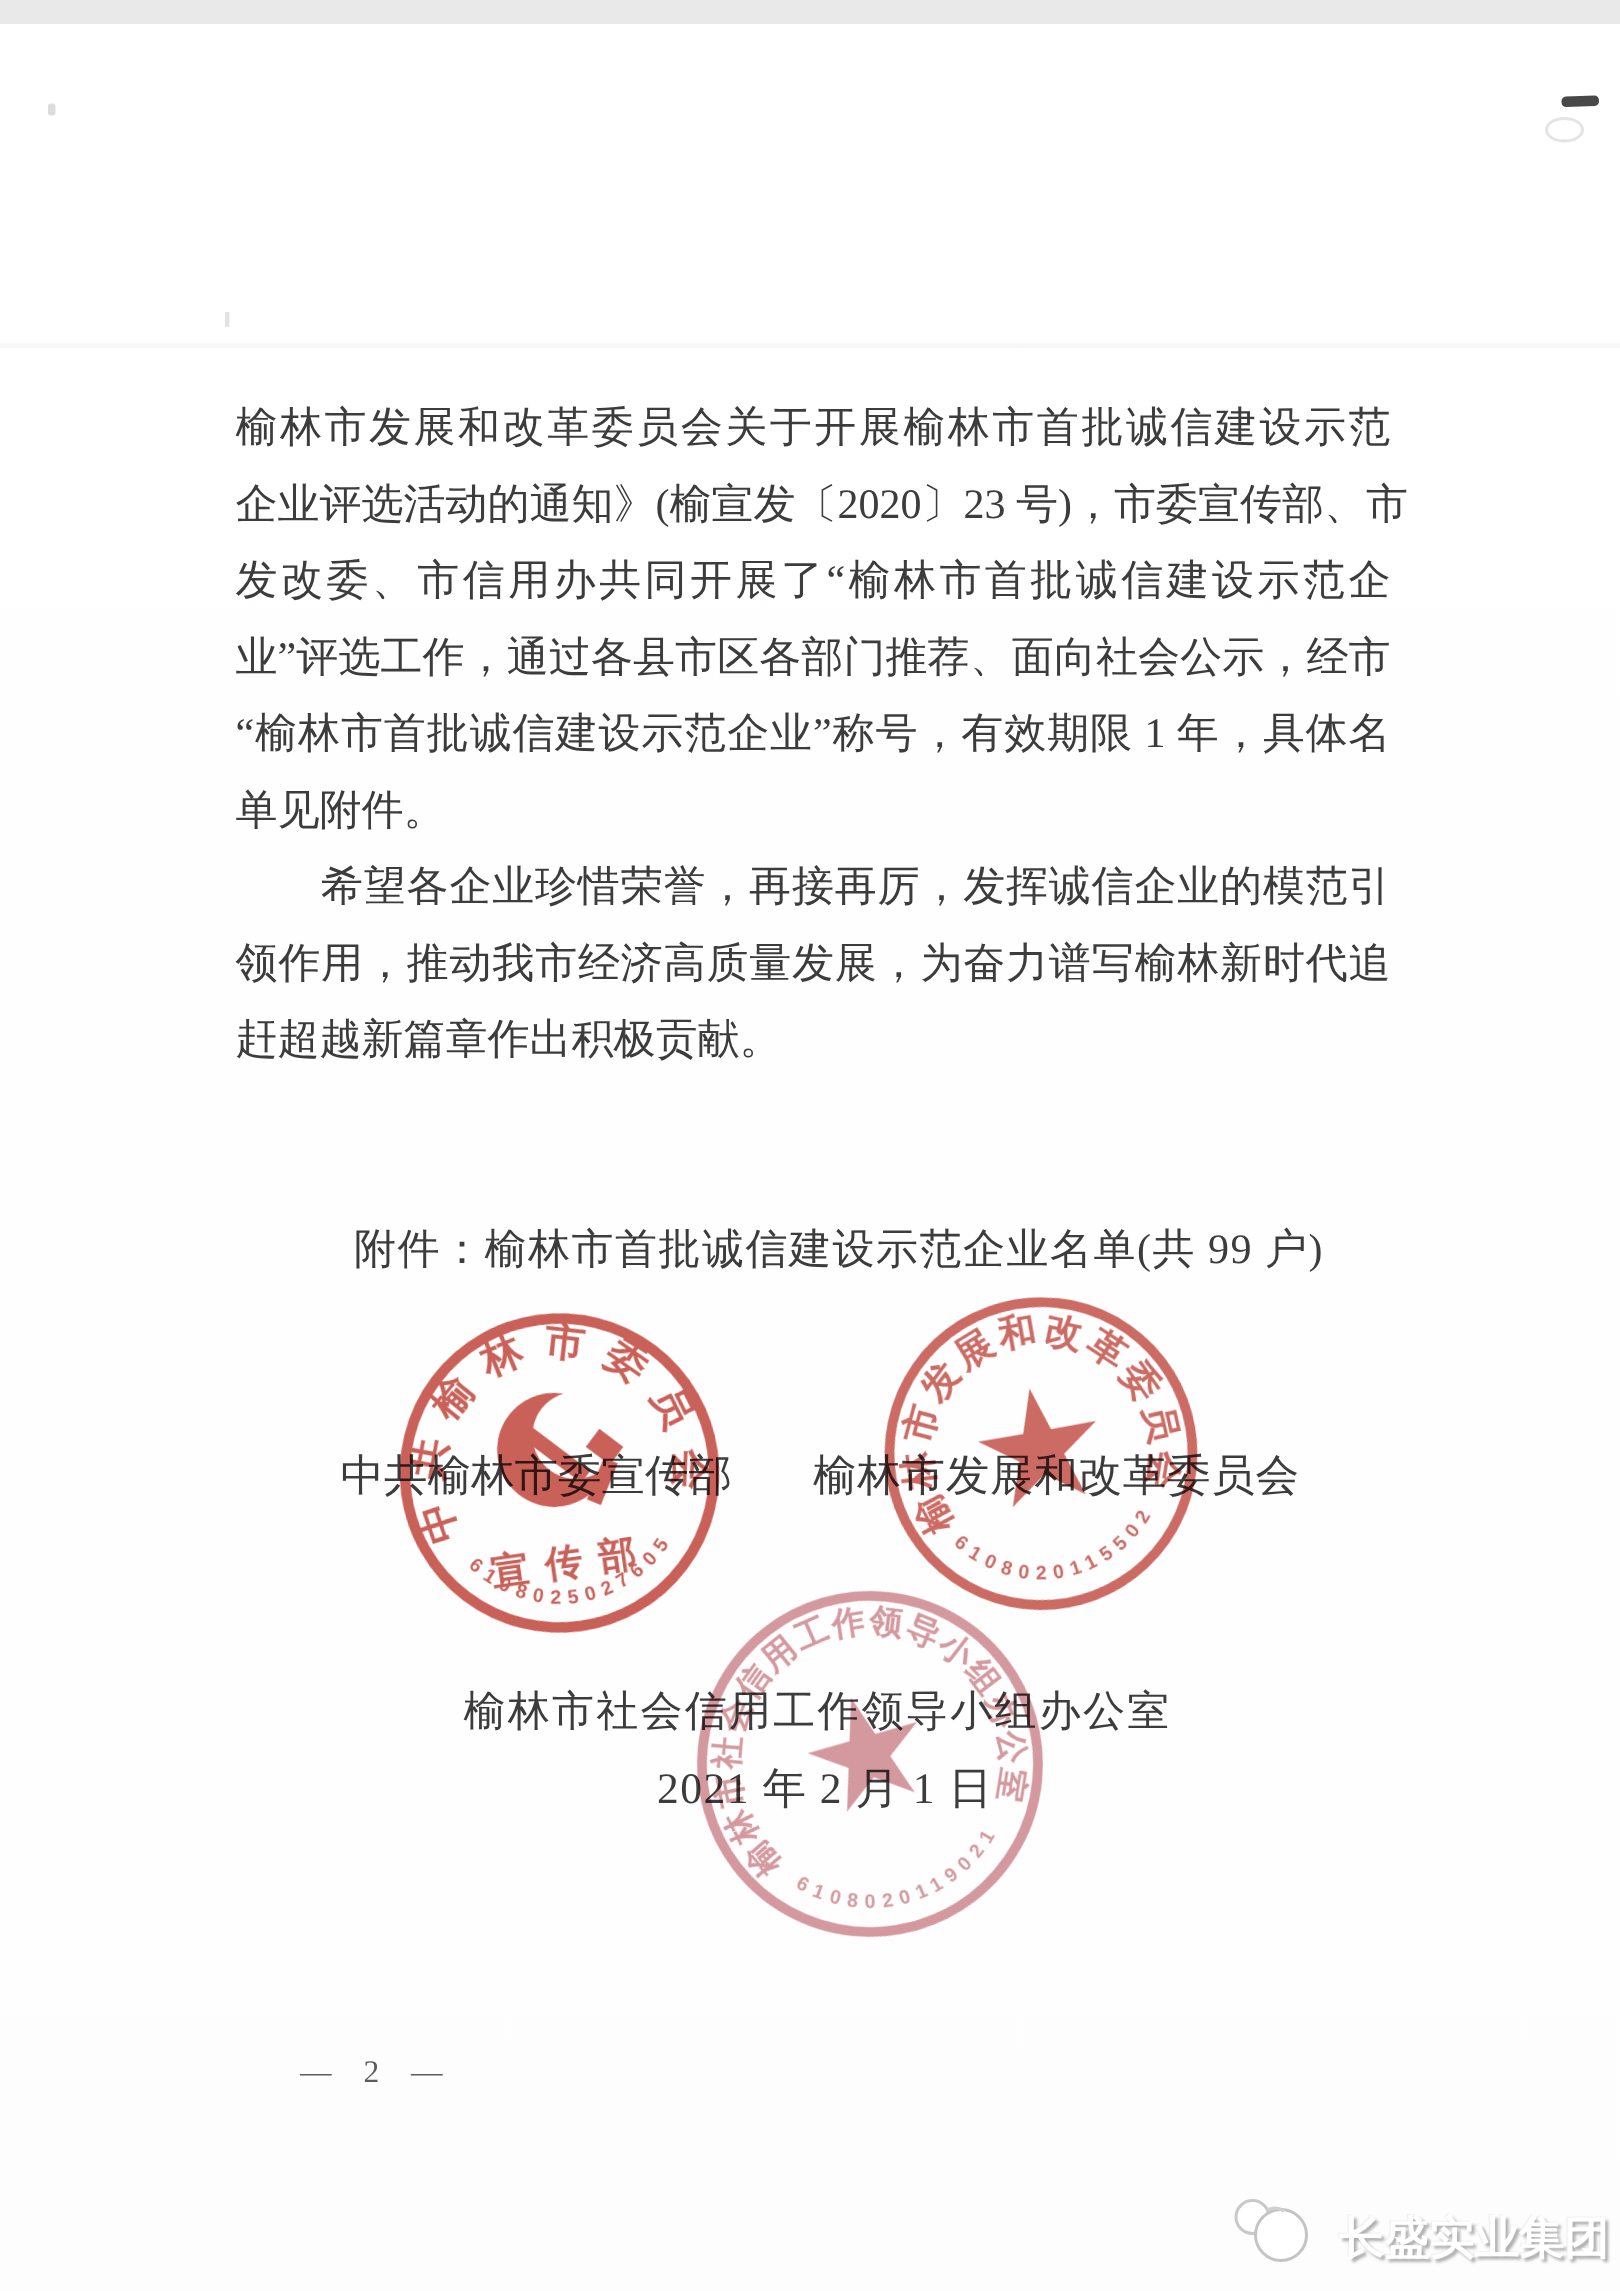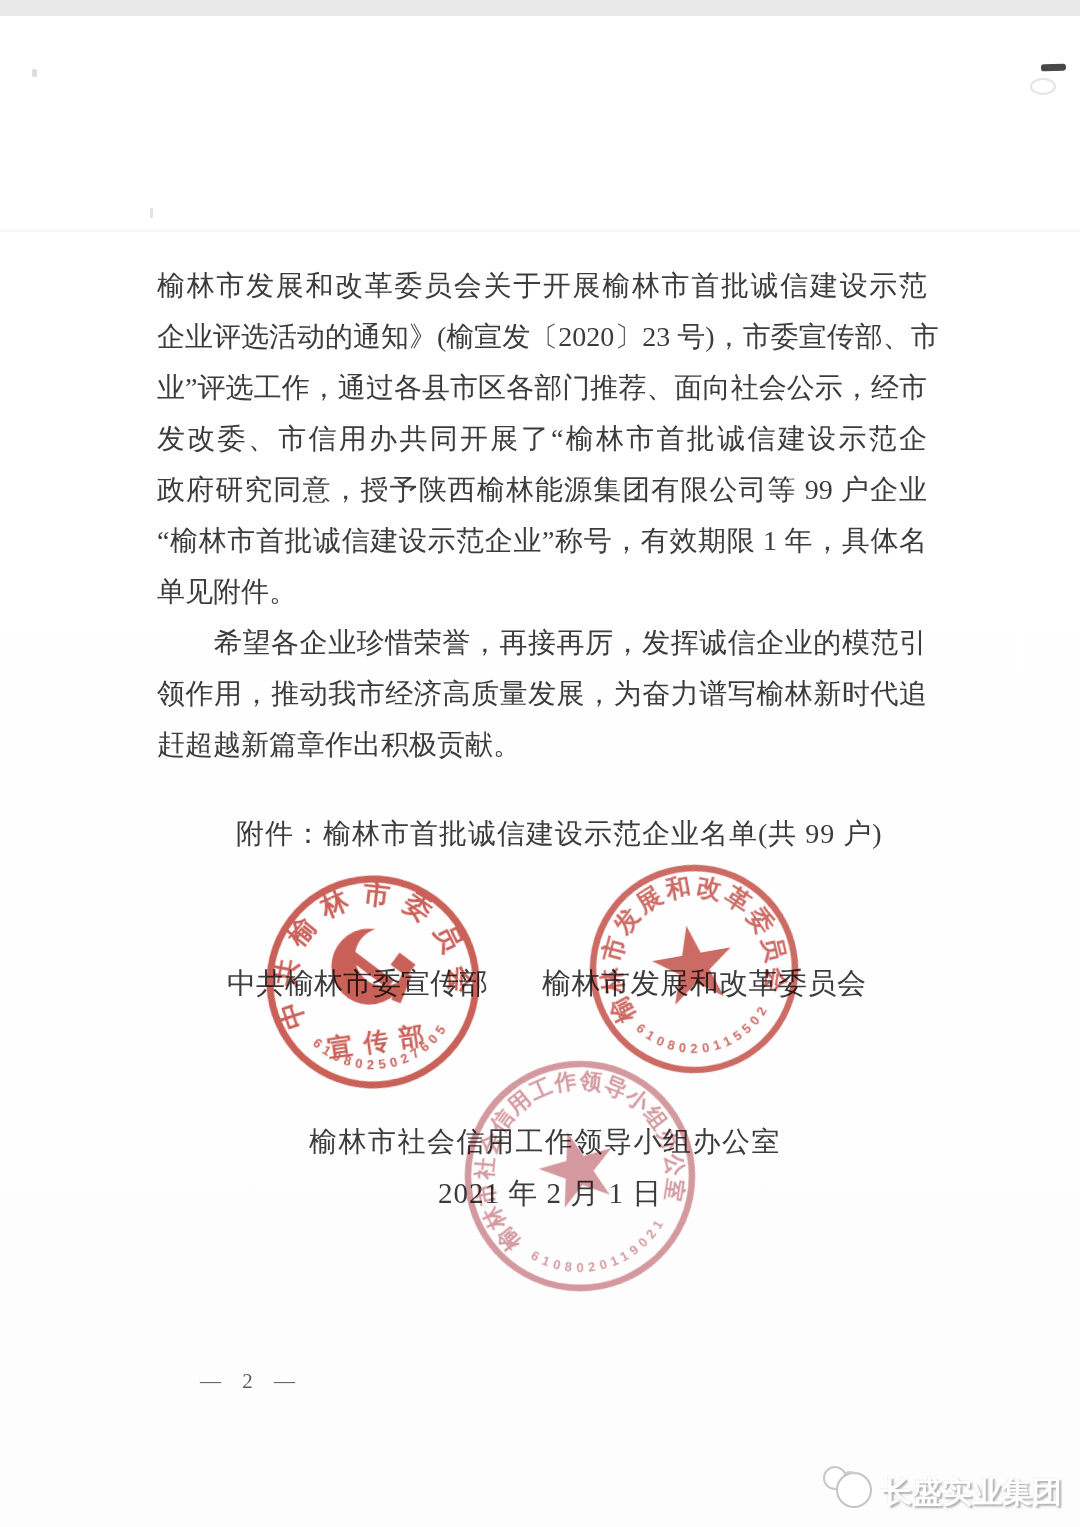--- a/index.html
+++ b/index.html
@@ -42,21 +42,21 @@
   
   .seal { position:absolute; mix-blend-mode:multiply; filter:blur(0.4px); }
   .seal.seal-1 { left:255px; top:848px; transform:rotate(-8deg);  opacity:0.85; }
   .seal.seal-2 { left:574px; top:833px; transform:rotate(-10deg); opacity:0.82; }
   .seal.seal-3 { left:458px; top:1038px; transform:rotate(-16deg); opacity:0.78; }
   .seal text { font-family:"Liberation Serif","DejaVu Serif",serif; font-weight:bold; }
   .seal .serial { font-family:"Liberation Sans","DejaVu Sans",sans-serif; font-weight:bold; }
   
   .watermark { position:absolute; left:820px; top:1444px; width:250px; height:70px; }
   .watermark-text {
-    position:absolute; left:62px; top:12px; font-size:30px; font-weight:bold;
+    position:absolute; left:73px; top:12px; font-size:30px; font-weight:bold;
     color:#ffffff; text-shadow:2px 2px 2px #aeaeae, -1px -1px 0 #f2f2f2;
     letter-spacing:0px; white-space:nowrap;
     font-family:"Liberation Sans","DejaVu Sans",sans-serif;
   }
   
   .artifact { position:absolute; }
   .mark-dash { left:1041px; top:48px; width:25px; height:7px; background:#484848; border-radius:3px; transform:rotate(-2deg); }
   .mark-oval { left:1030px; top:62px; width:22px; height:13px; border:2px solid #e4e4e4; border-radius:50%; }
   .mark-dot1 { left:32px; top:53px; width:5px; height:8px; background:#dcdcdc; border-radius:2px; }
   .mark-dot2 { left:150px; top:192px; width:3px; height:10px; background:#e3e3e3; }
@@ -69,23 +69,22 @@
 
   <div class="artifact scan-band"></div>
   <div class="artifact mark-dash"></div>
   <div class="artifact mark-oval"></div>
   <div class="artifact mark-dot1"></div>
   <div class="artifact mark-dot2"></div>
 
   <div class="body-text">
     <div class="body-line">榆林市发展和改革委员会关于开展榆林市首批诚信建设示范</div>
     <div class="body-line">企业评选活动的通知》(榆宣发〔2020〕23 号)，市委宣传部、市</div>
+    <div class="body-line">发改委、市信用办共同开展了“榆林市首批诚信建设示范企</div>
     <div class="body-line">业”评选工作，通过各县市区各部门推荐、面向社会公示，经市</div>
-    <div class="body-line">发改委、市信用办共同开展了“榆林市首批诚信建设示范企</div>
-    <div class="body-line">政府研究同意，授予陕西榆林能源集团有限公司等 99 户企业</div>
     <div class="body-line">“榆林市首批诚信建设示范企业”称号，有效期限 1 年，具体名</div>
     <div class="body-line short">单见附件。</div>
     <div class="body-line indent">希望各企业珍惜荣誉，再接再厉，发挥诚信企业的模范引</div>
     <div class="body-line">领作用，推动我市经济高质量发展，为奋力谱写榆林新时代追</div>
     <div class="body-line short">赶超越新篇章作出积极贡献。</div>
   </div>
 
   <div class="attachment-line">附件：榆林市首批诚信建设示范企业名单(共 99 户)</div>
 
   <div class="signature-row">

